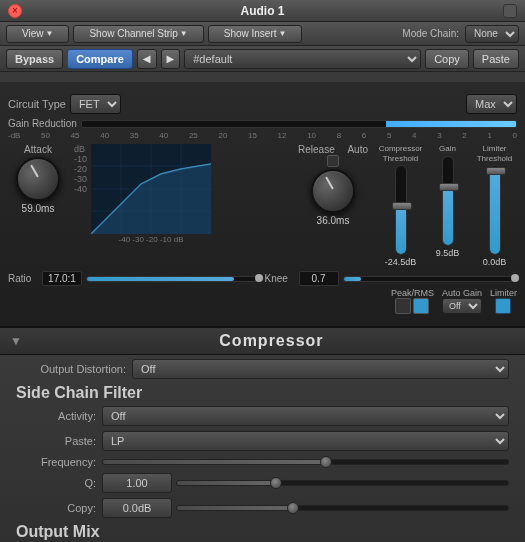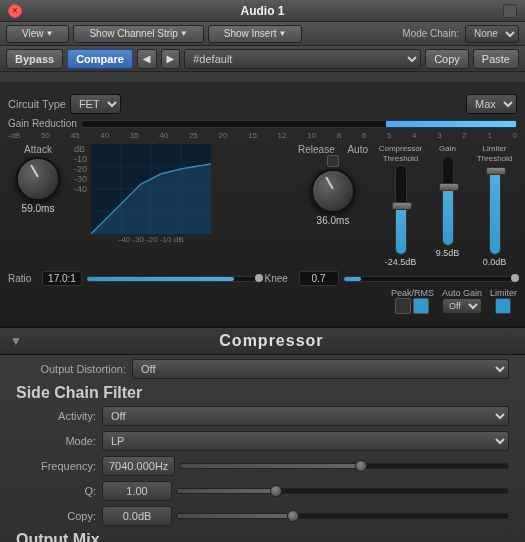--- a/index.html
+++ b/index.html
@@ -841,30 +841,29 @@
   <div class="section-group-label">Side Chain Filter</div>
 
   <div class="control-row">
     <span class="ctrl-label" style="min-width:80px;text-align:right;">Activity:</span>
     <select class="ctrl-select">
       <option>Off</option>
     </select>
   </div>
 
   <div class="control-row">
-    <span class="ctrl-label" style="min-width:80px;text-align:right;">Mode:</span>
+    <span class="ctrl-label" style="min-width:80px;text-align:right;">Paste:</span>
     <select class="ctrl-select">
       <option>LP</option>
     </select>
   </div>
 
   <div class="control-row">
     <span class="ctrl-label" style="min-width:80px;text-align:right;">Frequency:</span>
     <div class="ctrl-slider-container">
-      <div class="ctrl-value-box">7040.000Hz</div>
       <div class="ctrl-slider-track">
         <div class="ctrl-slider-fill" style="width:55%;"></div>
         <div class="ctrl-slider-thumb" style="left:calc(55% - 6px);"></div>
       </div>
     </div>
   </div>
 
   <div class="control-row">
     <span class="ctrl-label" style="min-width:80px;text-align:right;">Q:</span>
     <div class="ctrl-slider-container">

